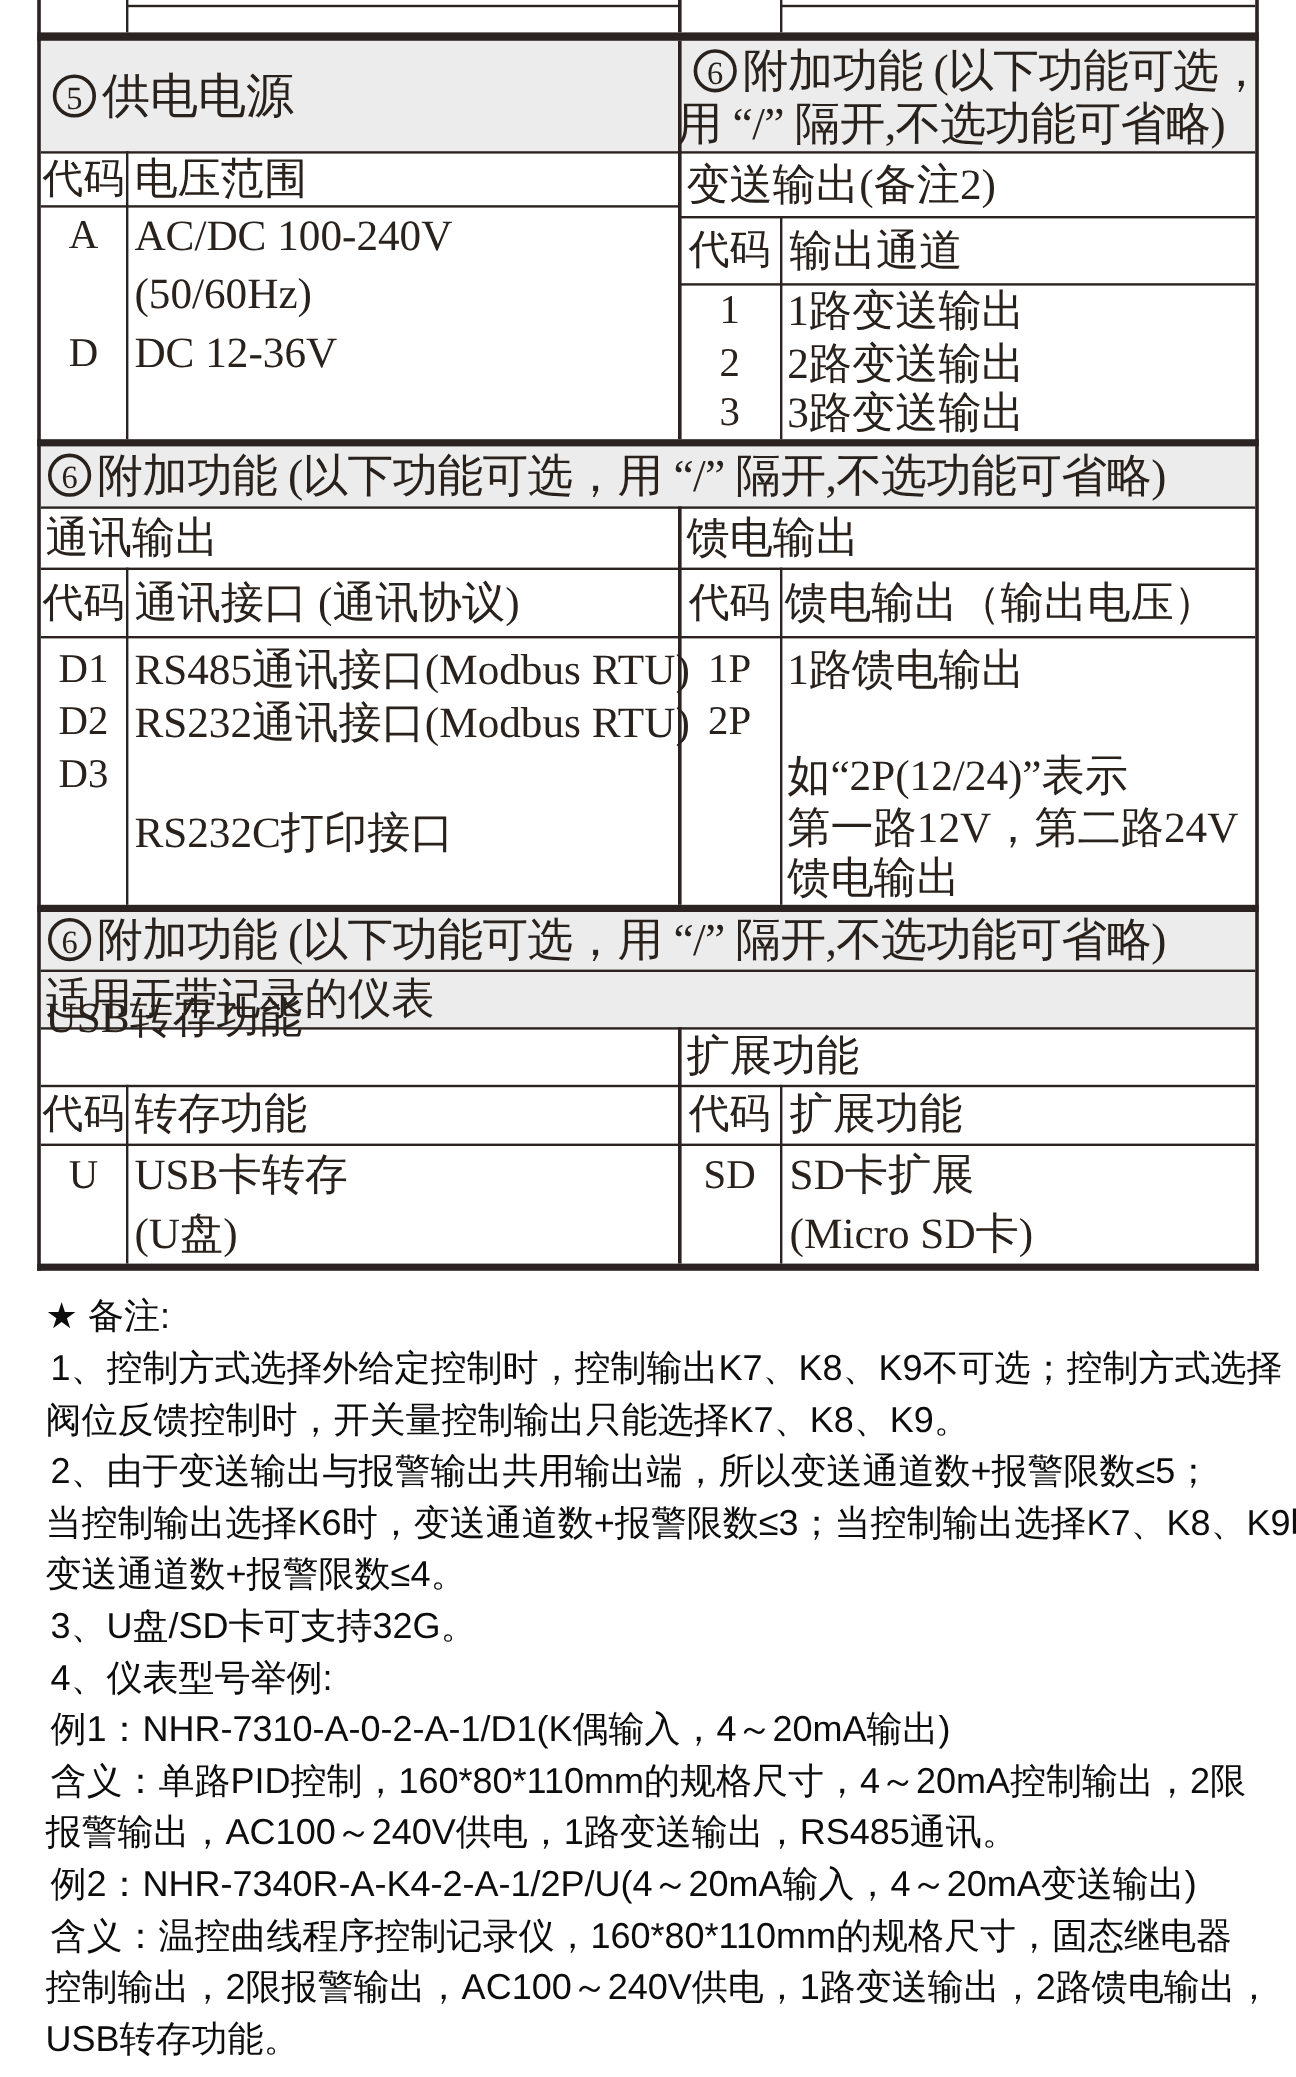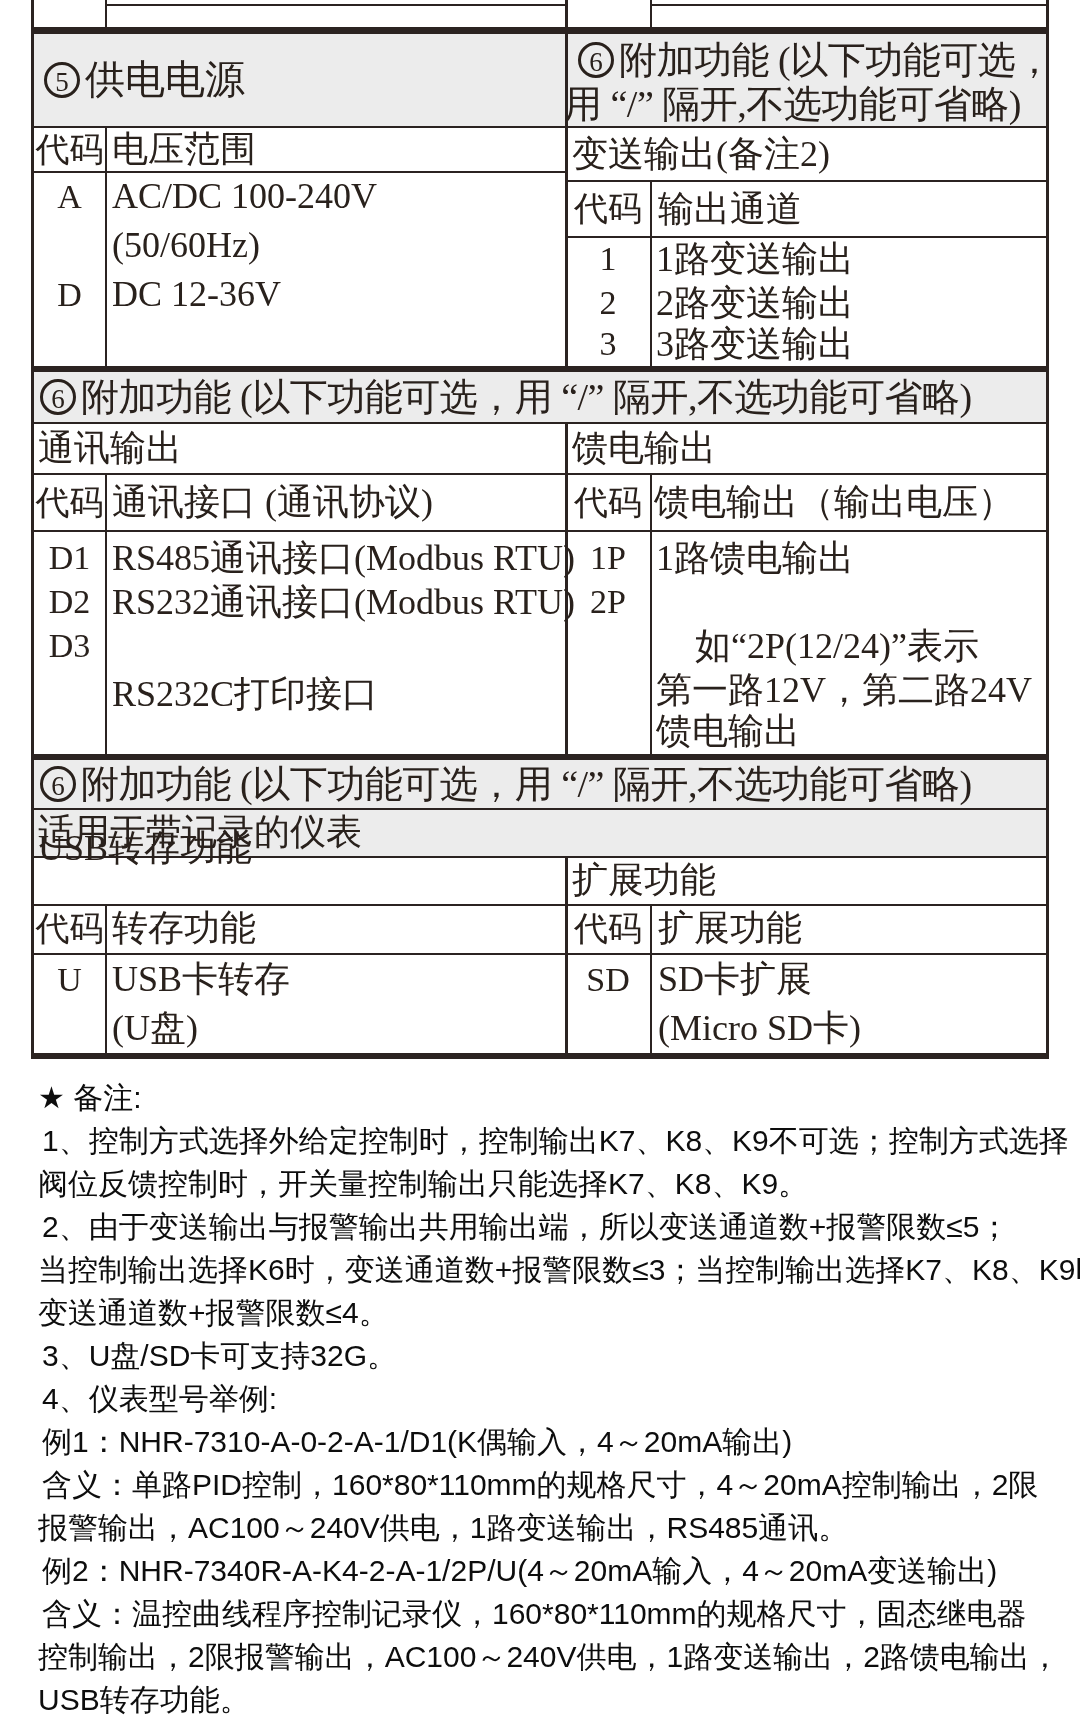--- a/index.html
+++ b/index.html
@@ -93,21 +93,21 @@
   <div class="cell" style="left:654px;top:475px;height:55px;line-height:55px;">馈电输出（输出电压）</div>
   <div class="cell code" style="left:34px;top:536px;width:71px;height:44px;line-height:44px;">D1</div>
   <div class="cell" style="left:112px;top:536px;height:44px;line-height:44px;">RS485通讯接口(Modbus RTU)</div>
   <div class="cell code" style="left:34px;top:580px;width:71px;height:44px;line-height:44px;">D2</div>
   <div class="cell" style="left:112px;top:580px;height:44px;line-height:44px;">RS232通讯接口(Modbus RTU)</div>
   <div class="cell code" style="left:34px;top:624px;width:71px;height:44px;line-height:44px;">D3</div>
   <div class="cell" style="left:112px;top:624px;height:44px;line-height:44px;margin-top:48px;">RS232C打印接口</div>
   <div class="cell code" style="left:566px;top:536px;width:84px;height:44px;line-height:44px;">1P</div>
   <div class="cell" style="left:656px;top:536px;height:44px;line-height:44px;">1路馈电输出</div>
   <div class="cell code" style="left:566px;top:580px;width:84px;height:44px;line-height:44px;">2P</div>
-  <div class="cell" style="left:695px;top:624px;height:44px;line-height:44px;text-align:right;">如“2P(12/24)”表示</div>
+  <div class="cell" style="left:656px;top:624px;height:44px;line-height:44px;text-align:right;">如“2P(12/24)”表示</div>
   <div class="cell" style="left:656px;top:668px;height:44px;line-height:44px;">第一路12V，第二路24V</div>
   <div class="cell" style="left:656px;top:710px;height:42px;line-height:42px;">馈电输出</div>
 
   <div class="cell hdr" style="left:40px;top:760px;height:48px;line-height:48px;"><span class="cnum">6</span><span>附加功能 (以下功能可选，用 “/” 隔开,不选功能可省略)</span></div>
   <div class="cell" style="left:38px;top:808px;height:48px;line-height:48px;">适用于带记录的仪表</div>
   <div class="cell" style="left:38px;top:824px;height:48px;line-height:48px;">USB转存功能</div>
   <div class="cell" style="left:572px;top:856px;height:48px;line-height:48px;">扩展功能</div>
   <div class="cell code" style="left:34px;top:904px;width:71px;height:49px;line-height:49px;">代码</div>
   <div class="cell" style="left:112px;top:904px;height:49px;line-height:49px;">转存功能</div>
   <div class="cell code" style="left:566px;top:904px;width:84px;height:49px;line-height:49px;">代码</div>

